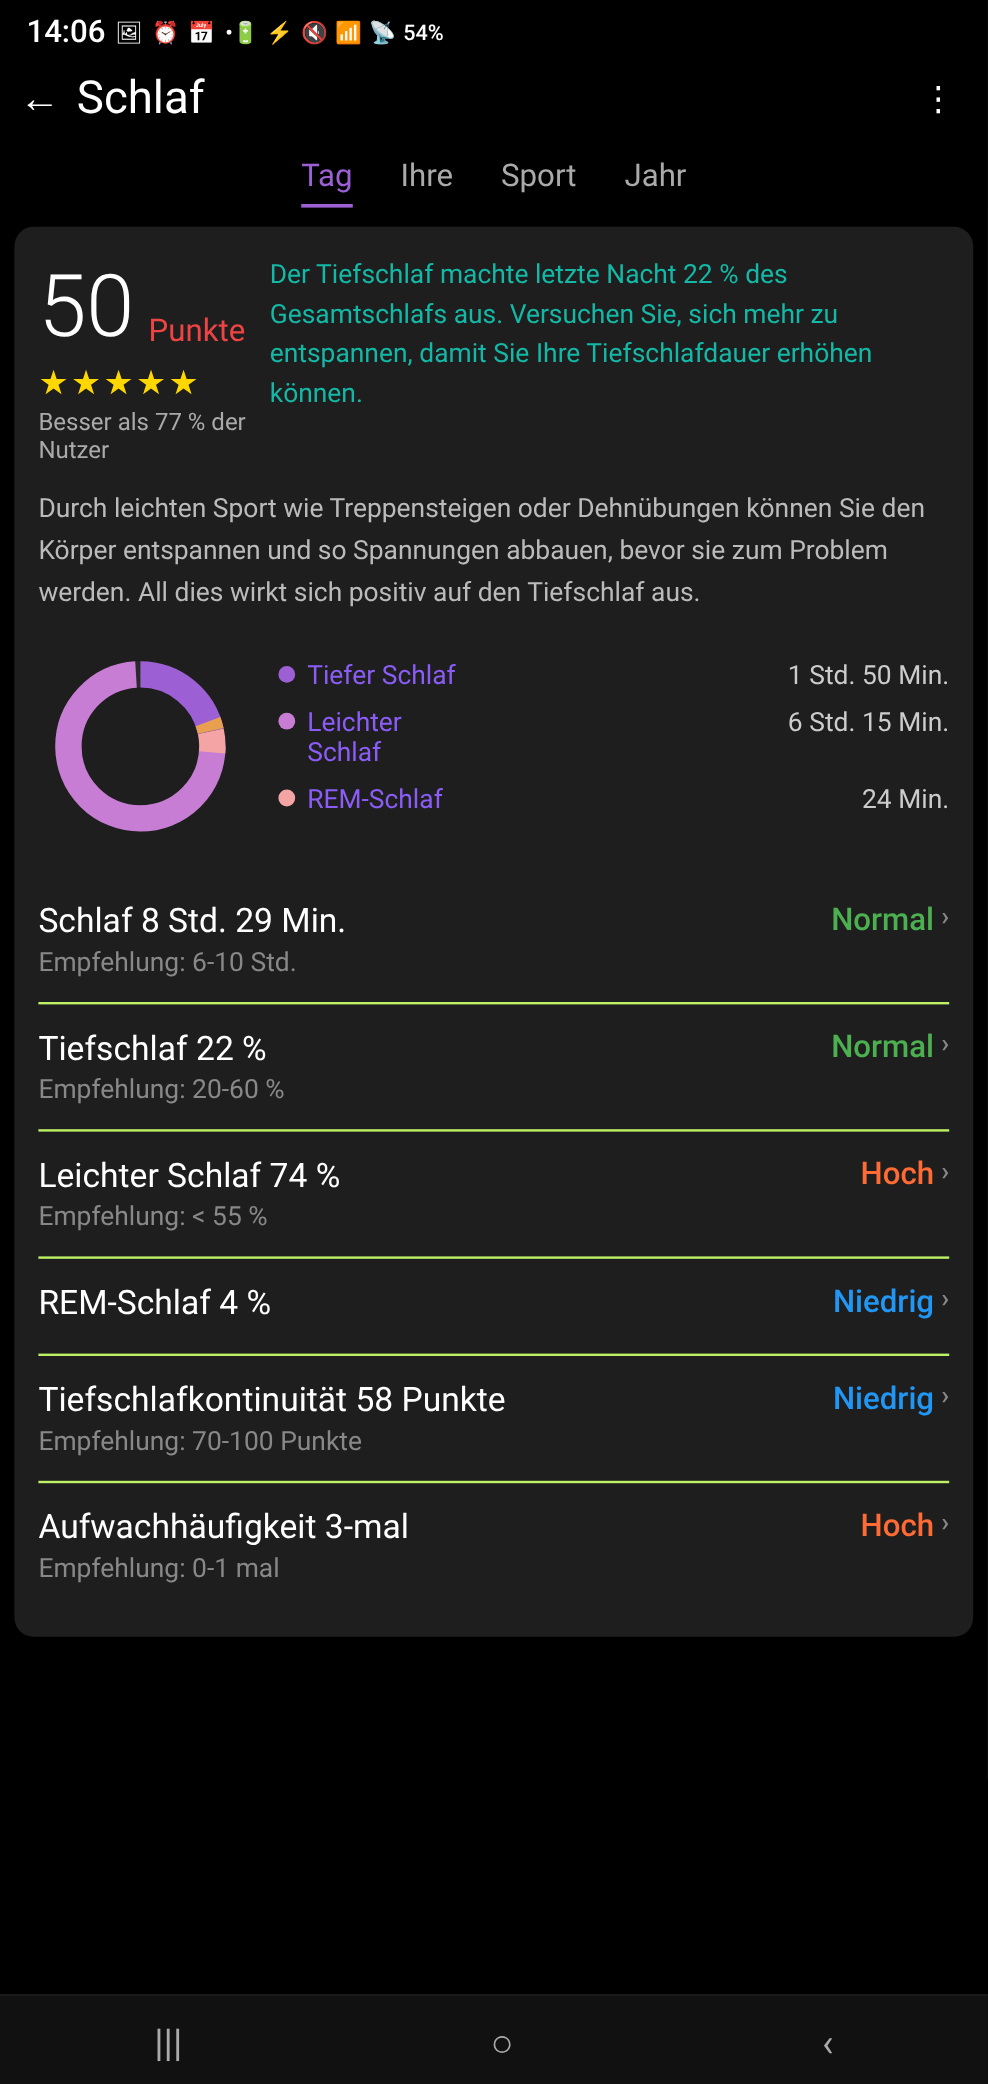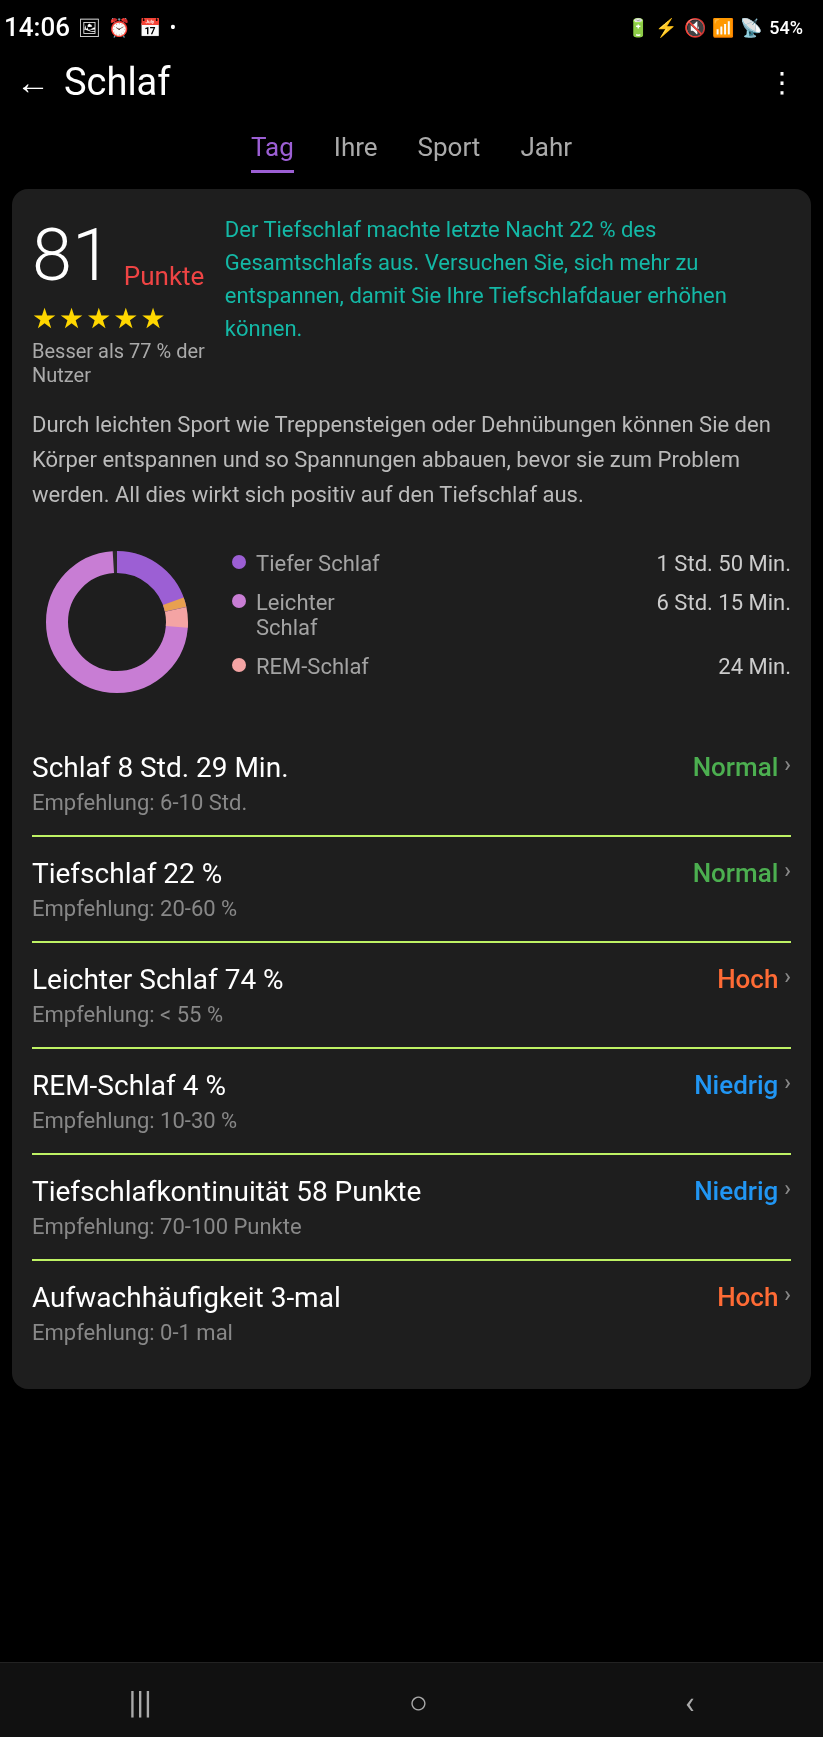--- a/index.html
+++ b/index.html
@@ -9,23 +9,22 @@
       color: #fff;
       font-family: 'Roboto', Arial, sans-serif;
       width: 823px;
       min-height: 1737px;
       overflow-x: hidden;
     }
 
     
     .status-bar {
       display: flex;
-      justify-content: space-between;
-      align-items: center;
-      padding: 12px 20px 8px 4px;
+      align-items: center;
+      padding: 12px 20px 8px 22px;
       font-size: 22px;
       font-weight: 500;
       background: #000;
     }
     .status-left { display: flex; align-items: center; gap: 8px; }
     .status-right { display: flex; align-items: center; gap: 6px; }
     .status-time { font-size: 26px; font-weight: 500; }
     .status-icon { font-size: 18px; }
 
     
@@ -110,21 +109,21 @@
       gap: 10px;
       margin-bottom: 14px;
     }
     .legend-dot {
       width: 14px;
       height: 14px;
       border-radius: 50%;
       margin-top: 4px;
       flex-shrink: 0;
     }
-    .legend-text { font-size: 22px; color: #a3a3a3; }
+    .legend-text { font-size: 22px; color: #8b5cf6; }
     .legend-value { font-size: 22px; color: #ccc; margin-left: auto; white-space: nowrap; }
     .legend-row { display: flex; justify-content: space-between; width: 100%; }
 
     
     .metric-row {
       padding: 20px 0;
       border-bottom: 2px solid #bef264;
     }
     .metric-row:last-child { border-bottom: none; }
     .metric-top {
@@ -195,21 +194,21 @@
   <span class="tab">Ihre</span>
   <span class="tab">Sport</span>
   <span class="tab">Jahr</span>
 </div>
 
 <div class="main-card">
 
   <div class="score-section">
     <div class="score-left">
       <div>
-        <span class="score-number">81</span>
+        <span class="score-number">50</span>
         <span class="score-label" style="font-size:26px; margin-left:8px;">Punkte</span>
       </div>
       <div class="stars">★★★★★</div>
       <div class="score-sub">Besser als 77 % der<br>Nutzer</div>
     </div>
     <div class="score-right">Der Tiefschlaf machte letzte Nacht 22 % des Gesamtschlafs aus. Versuchen Sie, sich mehr zu entspannen, damit Sie Ihre Tiefschlafdauer erhöhen können.</div>
   </div>
 
   <div class="tip-text">Durch leichten Sport wie Treppensteigen oder Dehnübungen können Sie den Körper entspannen und so Spannungen abbauen, bevor sie zum Problem werden. All dies wirkt sich positiv auf den Tiefschlaf aus.</div>
 
@@ -289,21 +288,20 @@
     <div class="metric-rec">Empfehlung: &lt; 55 %</div>
   </div>
 
   <div class="metric-row">
     <div class="metric-top">
       <span class="metric-name">REM-Schlaf  4 %</span>
       <span class="metric-status status-blue">
         Niedrig <span class="chevron">›</span>
       </span>
     </div>
-    <div class="metric-rec">Empfehlung: 10-30 %</div>
   </div>
 
   <div class="metric-row">
     <div class="metric-top">
       <span class="metric-name">Tiefschlafkontinuität  58 Punkte</span>
       <span class="metric-status status-blue">
         Niedrig <span class="chevron">›</span>
       </span>
     </div>
     <div class="metric-rec">Empfehlung: 70-100 Punkte</div>

